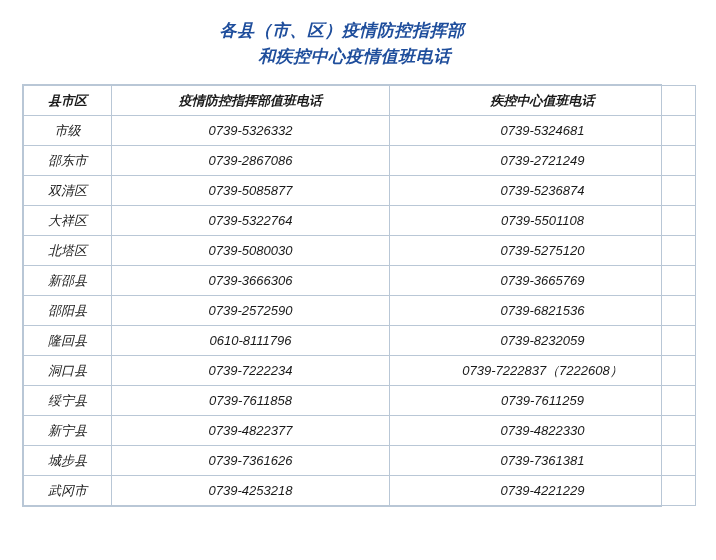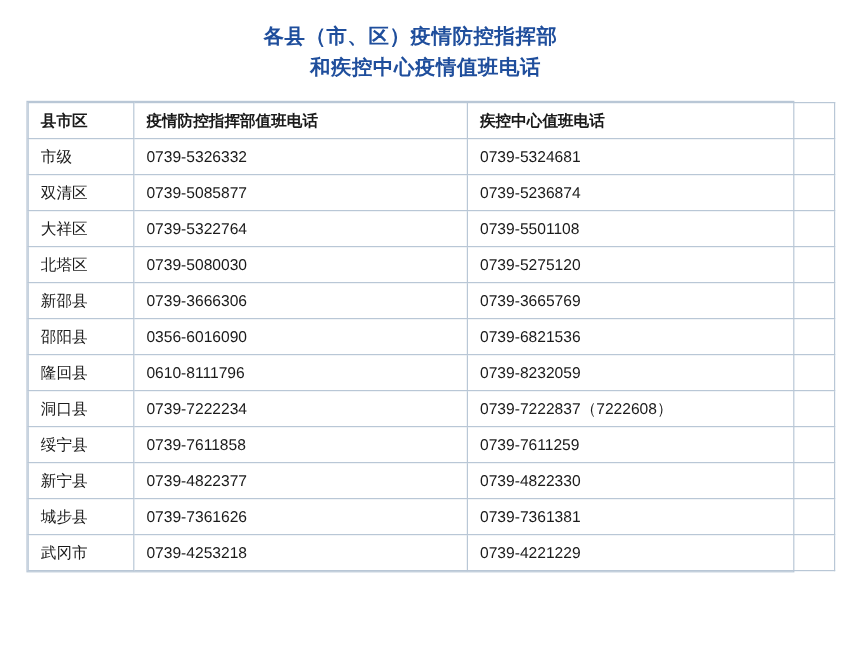--- a/index.html
+++ b/index.html
@@ -12,20 +12,21 @@
     background: #ffffff;
     font-family: "Liberation Sans", sans-serif;
     color: #1a1a1a;
     overflow: hidden;
   }
   .page {
     width: 684px;
     height: 560px;
     position: relative;
     box-sizing: border-box;
+    font-style: italic;
   }
   .title-block {
     text-align: center;
     padding-top: 18px;
   }
   .title-line {
     color: #1f4e9c;
     font-size: 17px;
     font-weight: bold;
     line-height: 26px;
@@ -40,21 +41,21 @@
     border-collapse: collapse;
     width: 100%;
     table-layout: fixed;
   }
   table.phone-table th,
   table.phone-table td {
     border: 1px solid #b9c7d6;
     height: 30px;
     padding: 0 10px;
     font-size: 13px;
-    text-align: left;
+    text-align: center;
     font-weight: normal;
     vertical-align: middle;
     color: #1a1a1a;
     box-sizing: border-box;
   }
   table.phone-table th {
     font-weight: bold;
   }
   table.phone-table col.c0 { width: 88px; }
   table.phone-table col.c1 { width: 278px; }
@@ -87,20 +88,25 @@
           <th>疾控中心值班电话</th>
         </tr>
       </thead>
       <tbody>
           <tr>
             <td class="region-cell">市级</td>
             <td>0739-5326332</td>
             <td>0739-5324681</td>
           </tr>
           <tr>
+            <td class="region-cell">邵东市</td>
+            <td>0739-2867086</td>
+            <td>0739-2721249</td>
+          </tr>
+          <tr>
             <td class="region-cell">双清区</td>
             <td>0739-5085877</td>
             <td>0739-5236874</td>
           </tr>
           <tr>
             <td class="region-cell">大祥区</td>
             <td>0739-5322764</td>
             <td>0739-5501108</td>
           </tr>
           <tr>
@@ -108,21 +114,21 @@
             <td>0739-5080030</td>
             <td>0739-5275120</td>
           </tr>
           <tr>
             <td class="region-cell">新邵县</td>
             <td>0739-3666306</td>
             <td>0739-3665769</td>
           </tr>
           <tr>
             <td class="region-cell">邵阳县</td>
-            <td>0356-6016090</td>
+            <td>0739-2572590</td>
             <td>0739-6821536</td>
           </tr>
           <tr>
             <td class="region-cell">隆回县</td>
             <td>0610-8111796</td>
             <td>0739-8232059</td>
           </tr>
           <tr>
             <td class="region-cell">洞口县</td>
             <td>0739-7222234</td>

